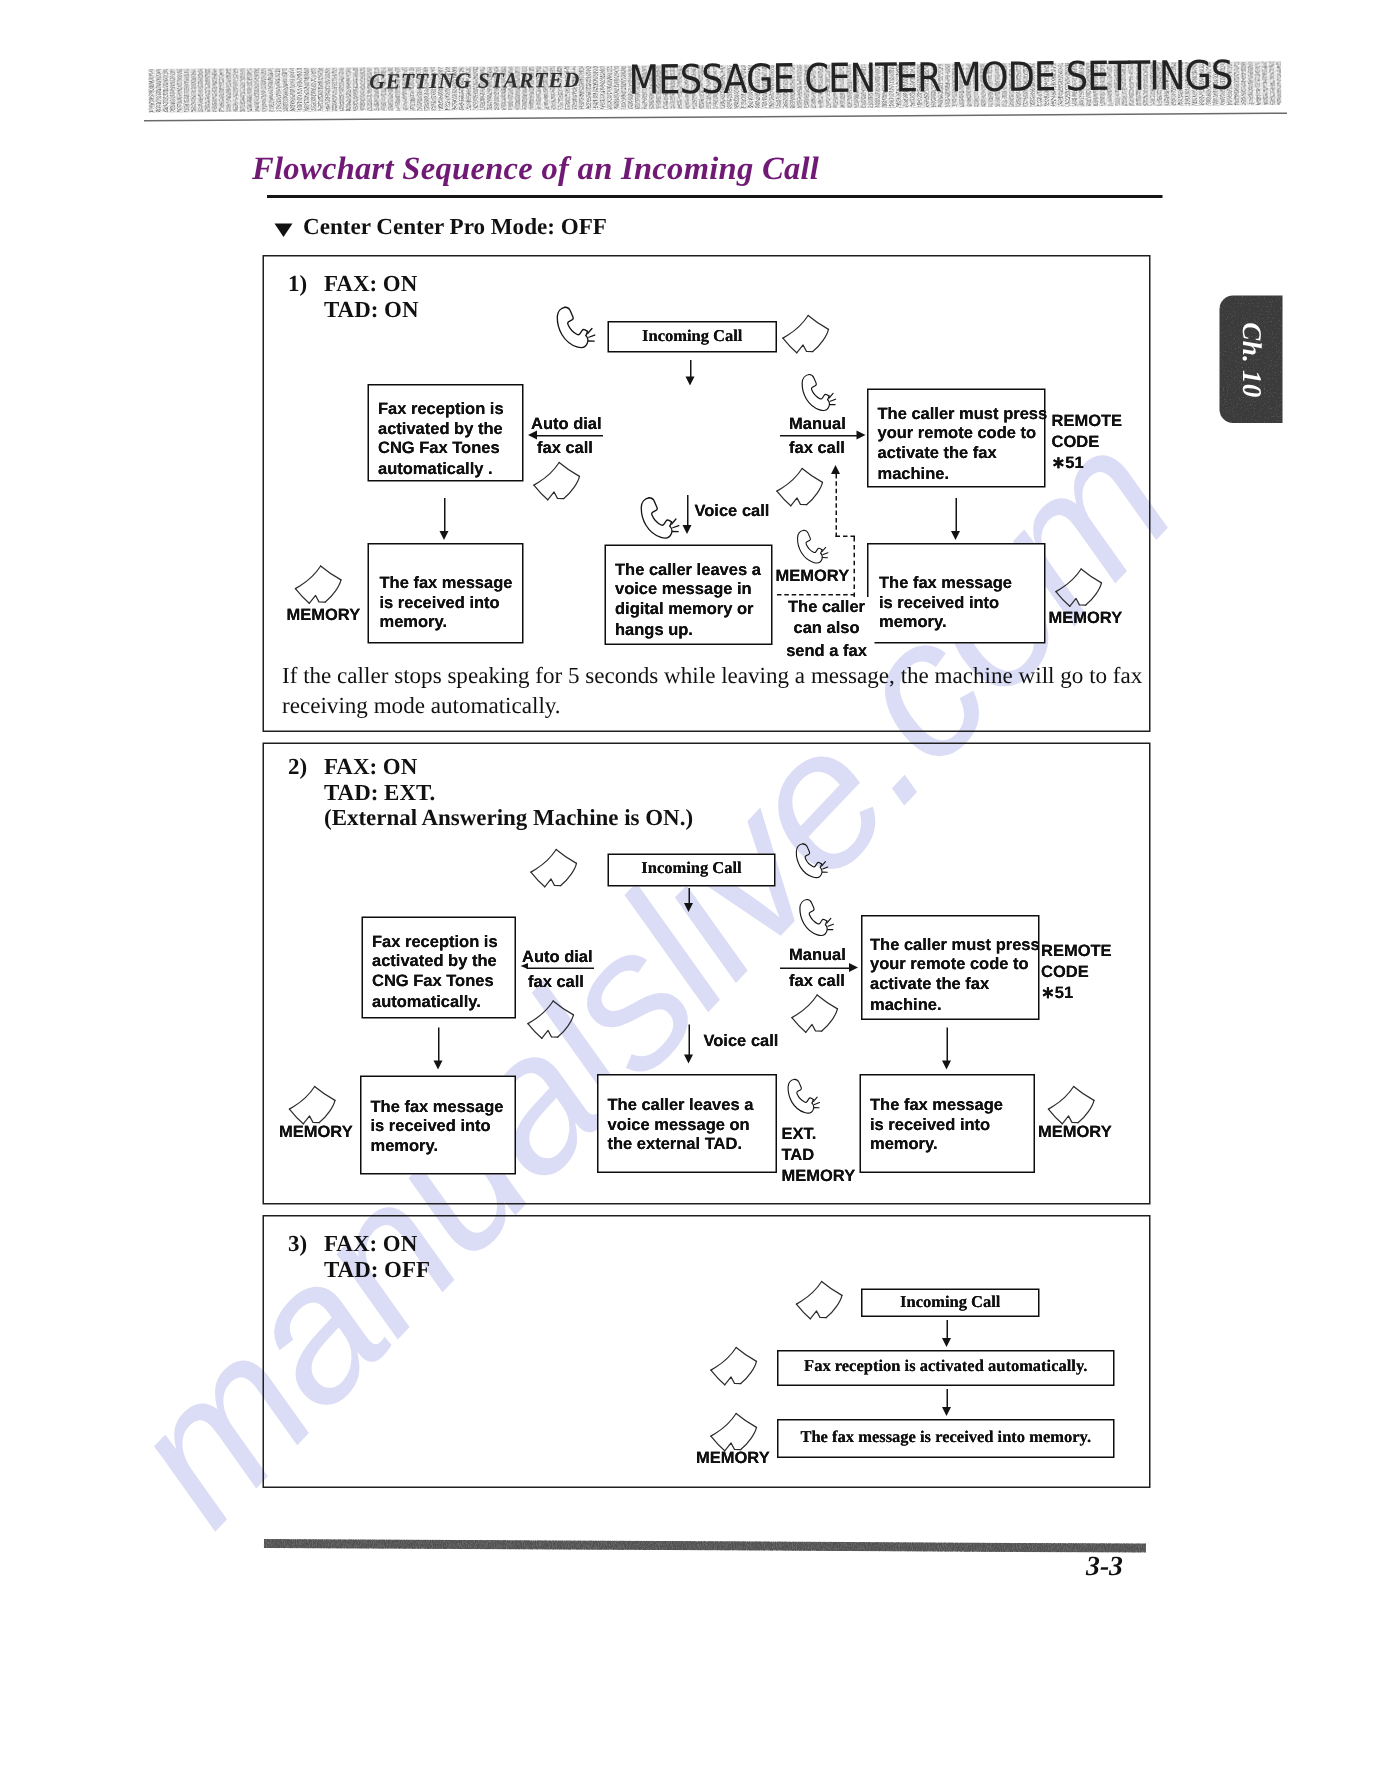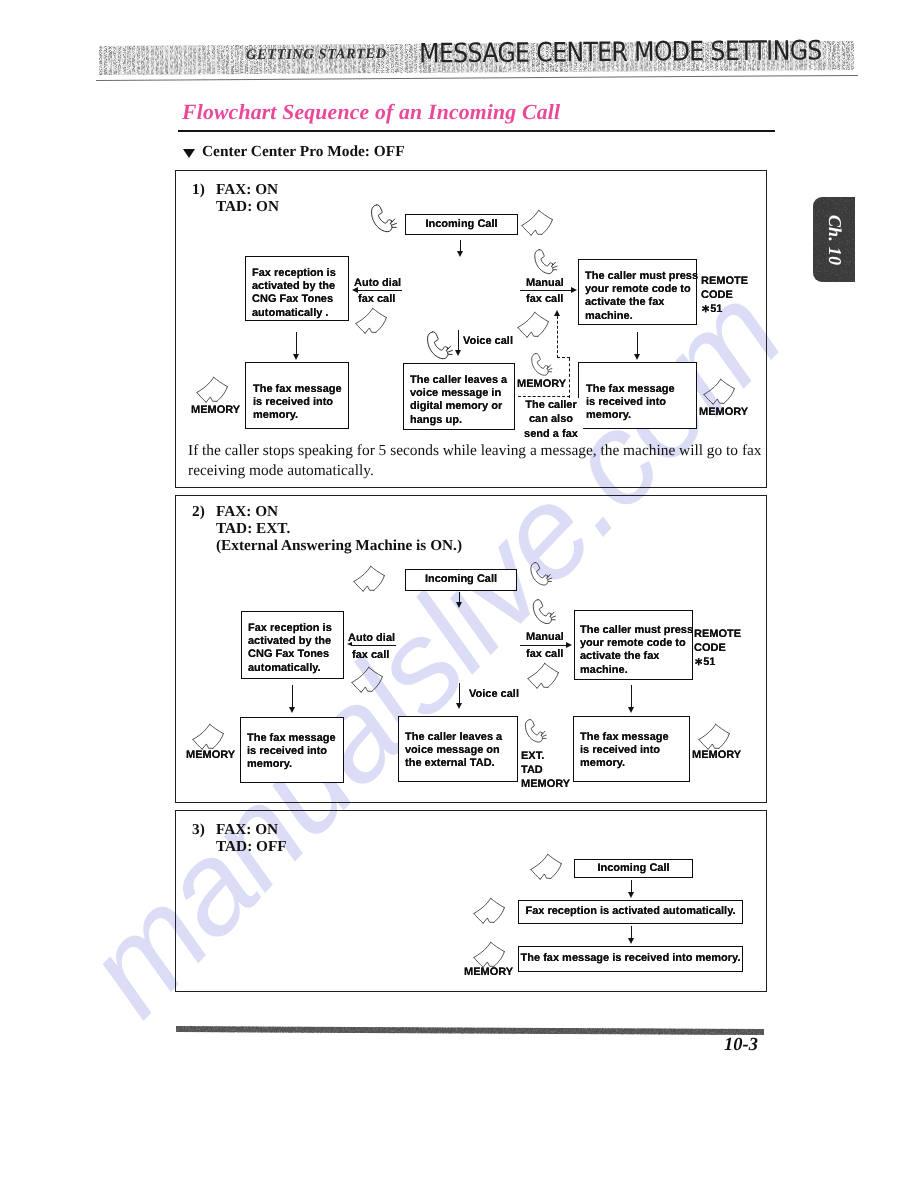--- a/index.html
+++ b/index.html
@@ -15,22 +15,22 @@
   #header-getting{position:absolute;left:246px;top:47px;font-style:italic;font-weight:bold;
     font-size:14.5px;letter-spacing:.55px;color:#2f2f2f;font-family:"Liberation Serif",serif;
     transform:rotate(-0.42deg);transform-origin:0 0;}
   #header-title{position:absolute;left:419px;top:39px;font-size:26.2px;color:#232323;
     font-family:"DejaVu Sans Condensed","DejaVu Sans",sans-serif;font-weight:400;letter-spacing:-0.6px;
     transform:rotate(-0.45deg) scaleY(1.02);transform-origin:0 0;white-space:nowrap;}
   #header-rule{position:absolute;left:96px;top:80px;width:762px;height:1.2px;background:#6a6a6a;
     transform:rotate(-0.38deg);transform-origin:0 0;}
 
   
-  #section-title{position:absolute;left:182px;top:100px;font-size:21.7px;font-weight:bold;font-style:italic;
-    font-family:"Liberation Serif",serif;color:#ec4899;letter-spacing:.2px;}
+  #section-title{position:absolute;left:168px;top:100px;font-size:21.7px;font-weight:bold;font-style:italic;
+    font-family:"Liberation Serif",serif;color:#701a75;letter-spacing:.2px;}
   #section-rule{position:absolute;left:178px;top:130px;width:597px;height:2.2px;background:#151515;}
 
   
   #subheading-wrap{position:absolute;left:183px;top:143px;display:flex;align-items:center;gap:7px;}
   #subheading-tri{width:0;height:0;border-left:6px solid transparent;border-right:6px solid transparent;
      border-top:9.5px solid #111;margin-top:2px;}
   #subheading{font-size:15.4px;font-weight:bold;font-family:"Liberation Serif",serif;color:#111;}
 
   
   #chapter-tab{position:absolute;left:813px;top:197px;width:42px;height:85px;background:#3b3b3b;
@@ -43,21 +43,21 @@
   
   .panel{position:absolute;border:1.5px solid #1f1f1f;background:transparent;}
 
   .flow-num{position:absolute;font-family:"Liberation Serif",serif;font-weight:bold;font-size:15.3px;color:#111;}
   .flow-line{position:absolute;font-family:"Liberation Serif",serif;font-weight:bold;font-size:15.3px;color:#111;white-space:nowrap;}
 
   
   .box{position:absolute;border:1.9px solid #0d0d0d;box-sizing:border-box;text-shadow:0 0 0.35px rgba(0,0,0,.95);
     font-family:"Liberation Sans",sans-serif;font-weight:bold;font-size:11px;line-height:13.2px;color:#101010;
     padding:10px 6px 4px 6px;background:#fff;letter-spacing:0px;white-space:pre;}
-  .box.center{display:flex;align-items:center;justify-content:center;text-align:center;padding:2px 4px;text-shadow:0 0 0.35px rgba(0,0,0,.95);}
+  .box.center{display:flex;align-items:center;justify-content:center;text-align:center;padding:2px 4px;text-shadow:0 0 0.35px rgba(0,0,0,.95);font-family:Liberation Serif, serif;}
 
   
   .hline{position:absolute;height:1.4px;background:#141414;}
   .vline{position:absolute;width:1.4px;background:#141414;}
   .arrow-d{position:absolute;width:0;height:0;border-left:3.2px solid transparent;border-right:3.2px solid transparent;border-top:6px solid #121212;}
   .arrow-u{position:absolute;width:0;height:0;border-left:3.2px solid transparent;border-right:3.2px solid transparent;border-bottom:6px solid #121212;}
   .arrow-l{position:absolute;width:0;height:0;border-top:3.2px solid transparent;border-bottom:3.2px solid transparent;border-right:6.5px solid #121212;}
   .arrow-r{position:absolute;width:0;height:0;border-top:3.2px solid transparent;border-bottom:3.2px solid transparent;border-left:6.5px solid #121212;}
 
   .dline-v{position:absolute;width:0;border-left:1.6px dashed #121212;}
@@ -508,14 +508,14 @@
         <defs>
     <filter id="ruleflt">
             <feTurbulence type="fractalNoise" baseFrequency="1.6 0.9" numOctaves="2" seed="9"></feTurbulence>
     <feColorMatrix type="matrix" values="0 0 0 0 0.08  0 0 0 0 0.08  0 0 0 0 0.08  0 0 0 -3.0 2.2"></feColorMatrix>
           </filter>
         </defs>
     <rect width="588" height="6" fill="#6e6e6e"></rect>
         <rect width="588" height="6" filter="url(#ruleflt)"></rect>
       </svg>
   </div>
-  <div id="page-number">10-3</div>
+  <div id="page-number">3-3</div>
 </div>
 
 </body></html>

